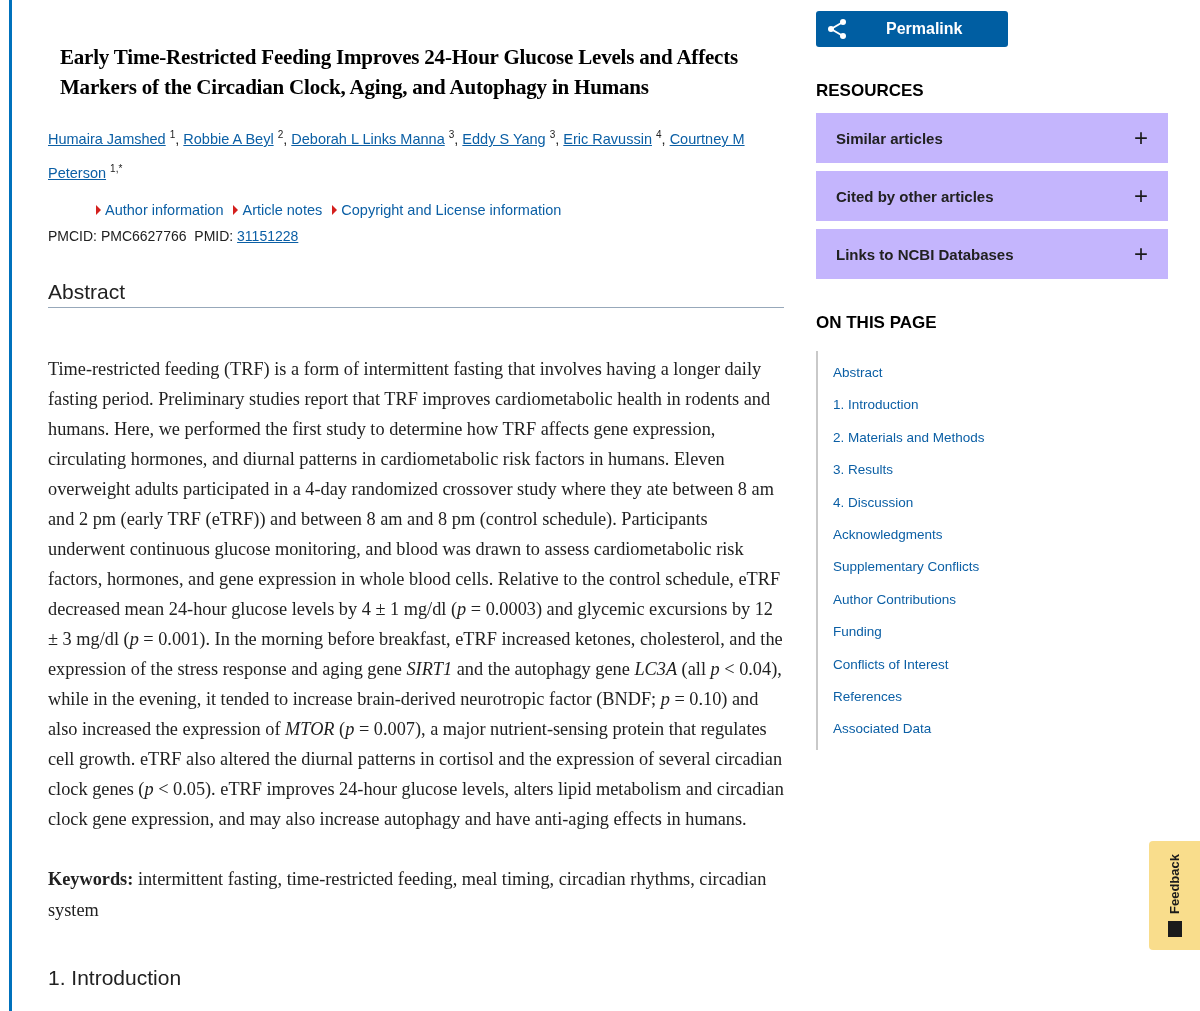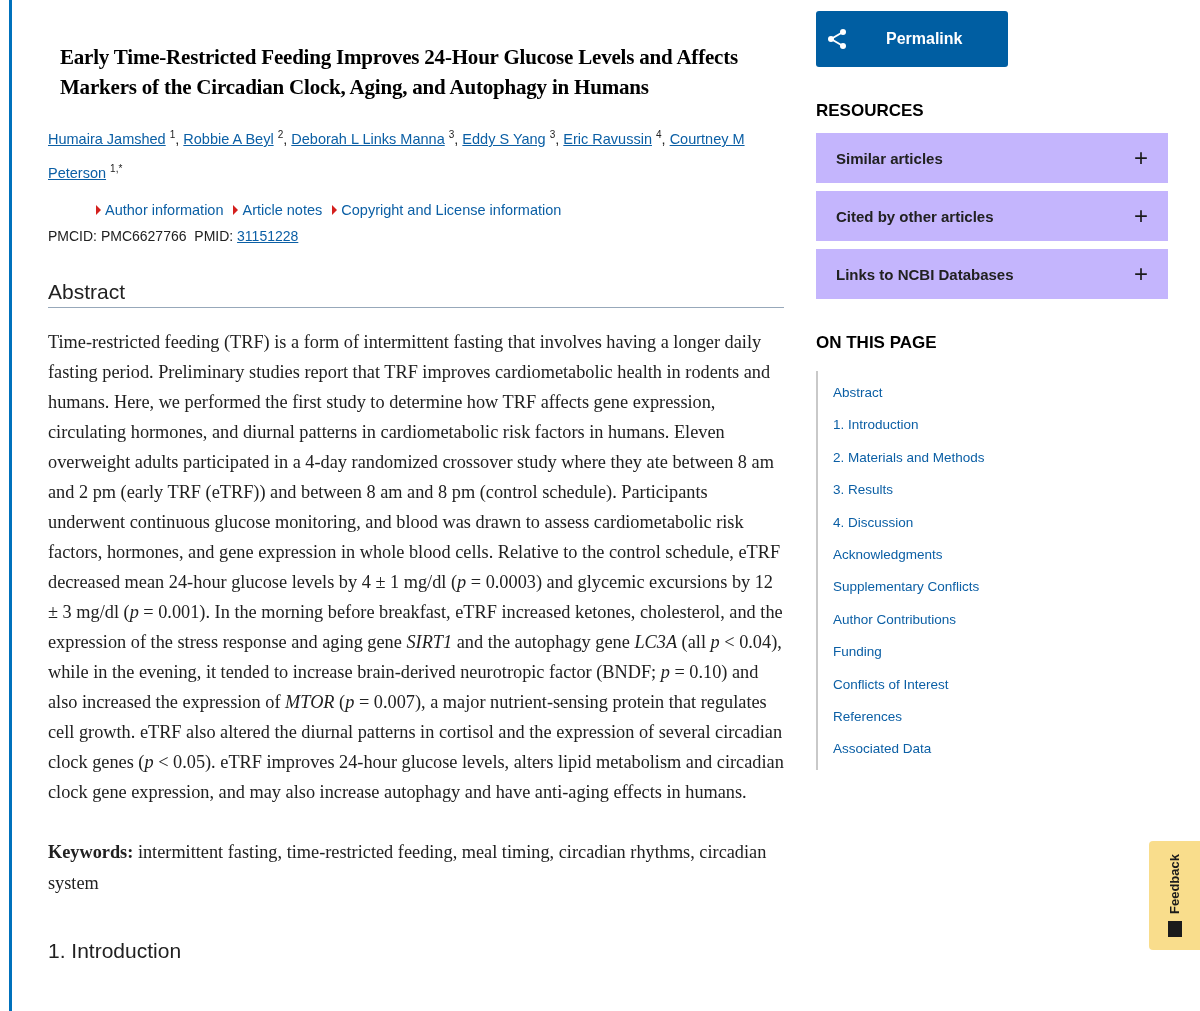--- a/index.html
+++ b/index.html
@@ -9,27 +9,27 @@
   .title { font-family:Liberation Serif, serif; font-weight:bold; font-size:21px; line-height:30px; margin:12px; color:#000000; letter-spacing:-0.2px; }
   .authors { margin-top:18px; font-size:14.5px; line-height:30px; }
   .authors a { color:#0b5fa5; text-decoration:underline; }
   .authors sup { font-size:10px; color:#212121; }
   .meta-links { margin-top:14px; font-size:14.5px; display:flex; gap:10px;padding-left:48px; }
   .meta-links .ml { color:#0b5fa5; display:flex; align-items:center; gap:4px; cursor:pointer; }
   .tri { width:0; height:0; border-top:5px solid transparent; border-bottom:5px solid transparent; border-left:5px solid #d4201d; display:inline-block; }
   .ids { margin-top:10px; font-size:14px; }
   .ids a { color:#0b5fa5; text-decoration:underline; }
   .abstract-h { margin-top:36px; font-size:21px; font-weight:normal; padding-bottom:3px; border-bottom:1px solid #97a8ba; }
-  .abstract-p { margin-top:19px; font-family:"Liberation Serif", serif; font-size:18.3px; line-height:30px; }
+  .abstract-p { margin-top:46px; font-family:"Liberation Serif", serif; font-size:18.3px; line-height:30px; }
   .abstract-p i { font-style:italic; }
   .keywords { margin-top:30px; font-family:"Liberation Serif", serif; font-size:18.3px; line-height:31px; }
   .keywords b { font-weight:bold; }
   .intro-h { margin-top:40px; font-size:21px; }
   .side { position:absolute; left:816px; top:11px; width:352px; }
-  .permalink { width:192px; height:56px; background:#005ea2; border-radius:3px; color:#fff; display:flex; align-items:center; font-weight:bold; font-size:16px; cursor:pointer; }
+  .permalink { width:192px; height:36px; background:#005ea2; border-radius:3px; color:#fff; display:flex; align-items:center; font-weight:bold; font-size:16px; cursor:pointer; }
   .permalink svg { margin-left:10px; }
   .permalink span { margin-left:38px; }
   .sec-h { font-weight:bold; font-size:17px; margin-top:34px; color:#000000; }
   .acc { background:#c4b5fd; height:50px; display:flex; align-items:center; justify-content:space-between; padding:0 20px; margin-top:8px; font-weight:bold; font-size:15px; cursor:pointer; }
   .acc:first-of-type { margin-top:12px; }
   .plus { font-size:24px; font-weight:normal; color:#1b1b1b; line-height:1; }
   .toc { margin-top:18px; border-left:2px solid #c9c9c9; padding-left:15px; padding-top:6px; padding-bottom:4px; }
   .toc a { display:block; color:#0b5fa5; font-size:13.5px; line-height:32.4px; text-decoration:none; }
   .feedback { position:absolute; left:1149px; top:841px; width:51px; height:109px; background:#f9dd8c; border-radius:4px 0 0 4px; display:flex; flex-direction:column; align-items:center; justify-content:center; cursor:pointer; }
   .feedback .ftxt { writing-mode:vertical-rl; transform:rotate(180deg); font-weight:bold; font-size:13px; color:#1b1b1b; }

